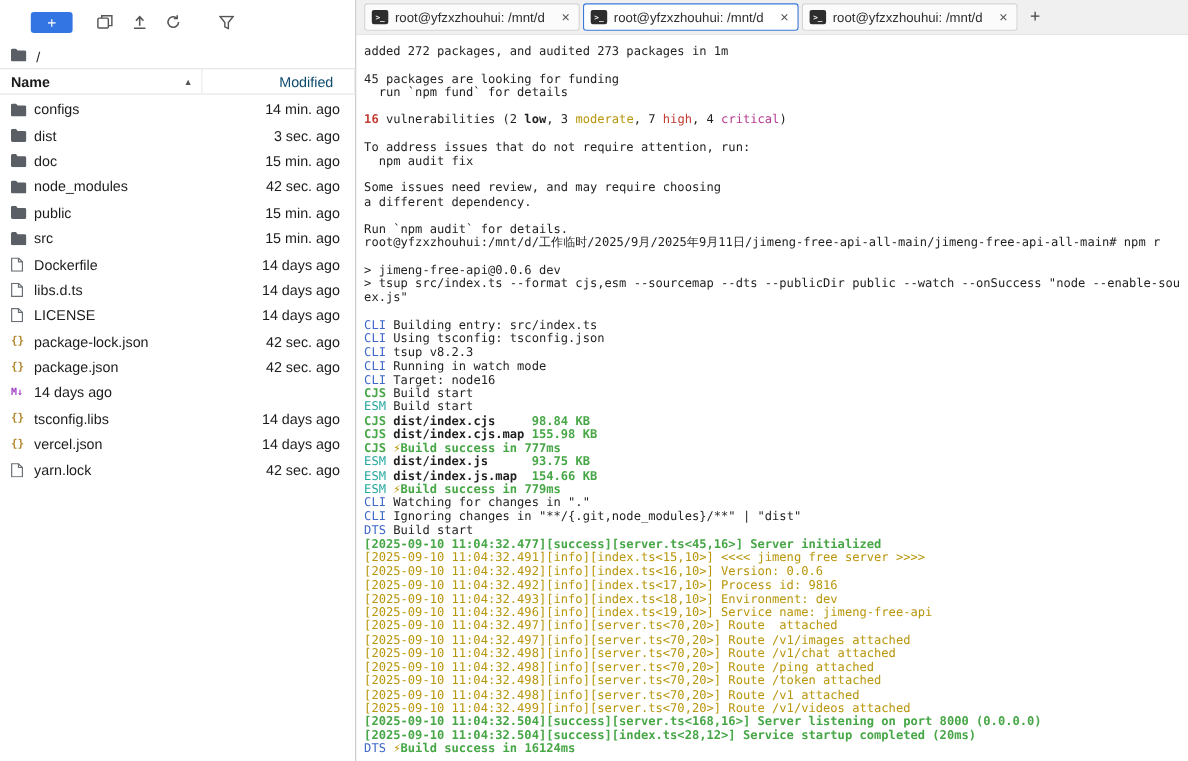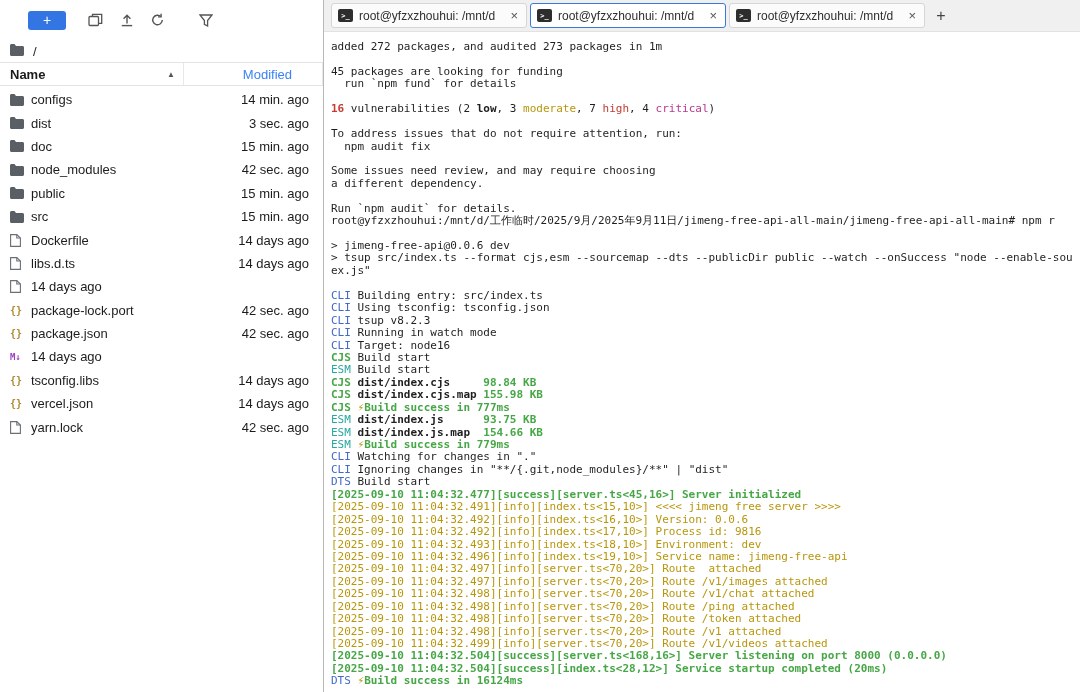--- a/index.html
+++ b/index.html
@@ -32,22 +32,22 @@
     height:24px; display:flex; align-items:center;
     border-top:1px solid #e4e4e4; border-bottom:1px solid #e4e4e4;
     font-size:13px; color:#1a1a1a;
   }
   .h-name {
     flex:0 0 184px; height:100%; display:flex; align-items:center;
     padding:0 8px 0 10px; font-weight:bold; border-right:1px solid #e8e8e8; cursor:pointer;gap:42px;
   }
   .h-name .sort { margin-left:auto; font-size:8px; color:#555; }
   .h-mod {
-    flex:1; height:100%; line-height:23px; text-align:right; padding-right:30px;
-    border-right:1px solid #e8e8e8; cursor:pointer; color:#3b82f6;
+    flex:1; height:100%; line-height:23px; text-align:right; padding-right:19px;
+    border-right:1px solid #e8e8e8; cursor:pointer; color:#0c4a6e;
   }
 
   .filelist { flex:1; overflow:hidden; padding-top:2px; }
   .frow { height:23.4px; display:flex; align-items:center; padding:0 10px; font-size:13px; }
   .frow .fi { width:21px; display:flex; align-items:center; }
   .frow .fname { flex:1; white-space:nowrap; overflow:hidden; }
   .frow .fmod { text-align:left; padding-right:4px; color:#1c1c1c; white-space:nowrap; }
 
   .json-glyph { font-family:"DejaVu Sans Mono", monospace; font-size:10px; font-weight:bold; color:#b08830; }
   .md-glyph   { font-family:"DejaVu Sans Mono", monospace; font-size:9px;  font-weight:bold; color:#a040c0; }
@@ -216,27 +216,28 @@
           <span class="fname">libs.d.ts</span>
           <span class="fmod">14 days ago</span>
         </div>
         <div class="frow">
           <span class="fi">
             <svg width="11" height="13" viewBox="0 0 11 13">
               <path fill="none" stroke="#6a6f76" stroke-width="1.1" d="M.6.6h6.2L10.4 4v8.4H.6z"></path>
               <path fill="none" stroke="#6a6f76" stroke-width="1.1" d="M6.8.6V4h3.6"></path>
             </svg>
           </span>
+          <span class="fname">LICENSE</span>
           <span class="fmod">14 days ago</span>
         </div>
         <div class="frow">
           <span class="fi">
             <span class="json-glyph">{}</span>
           </span>
-          <span class="fname">package-lock.port</span>
+          <span class="fname">package-lock.json</span>
           <span class="fmod">42 sec. ago</span>
         </div>
         <div class="frow">
           <span class="fi">
             <span class="json-glyph">{}</span>
           </span>
           <span class="fname">package.json</span>
           <span class="fmod">42 sec. ago</span>
         </div>
         <div class="frow">

